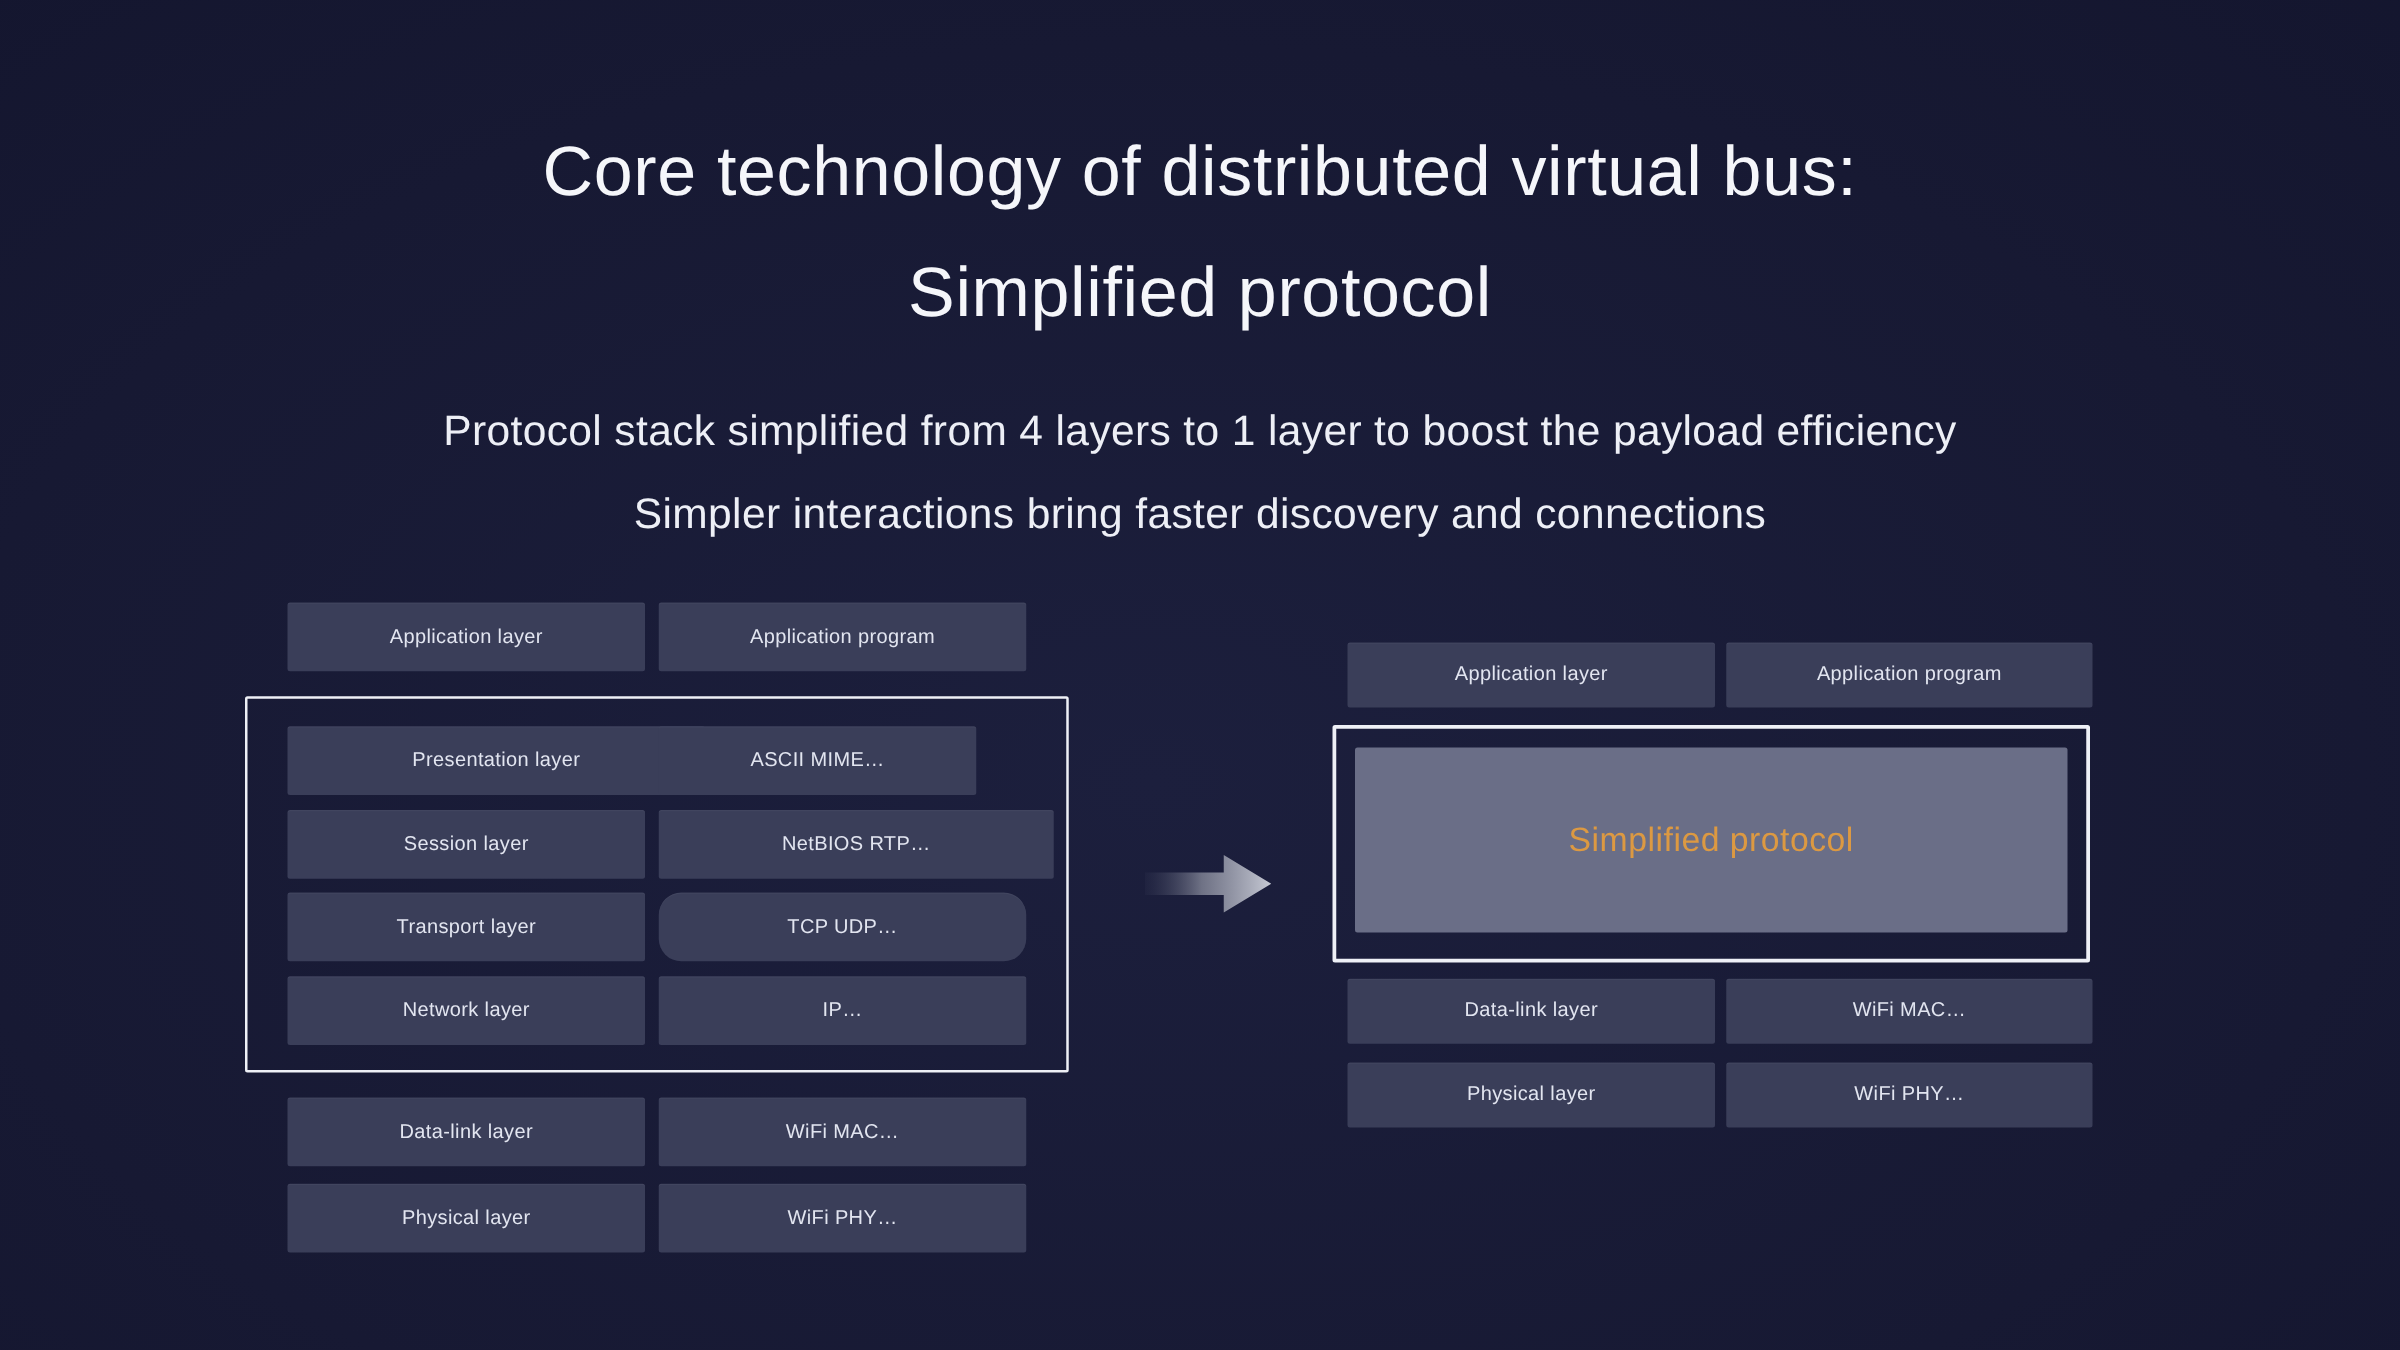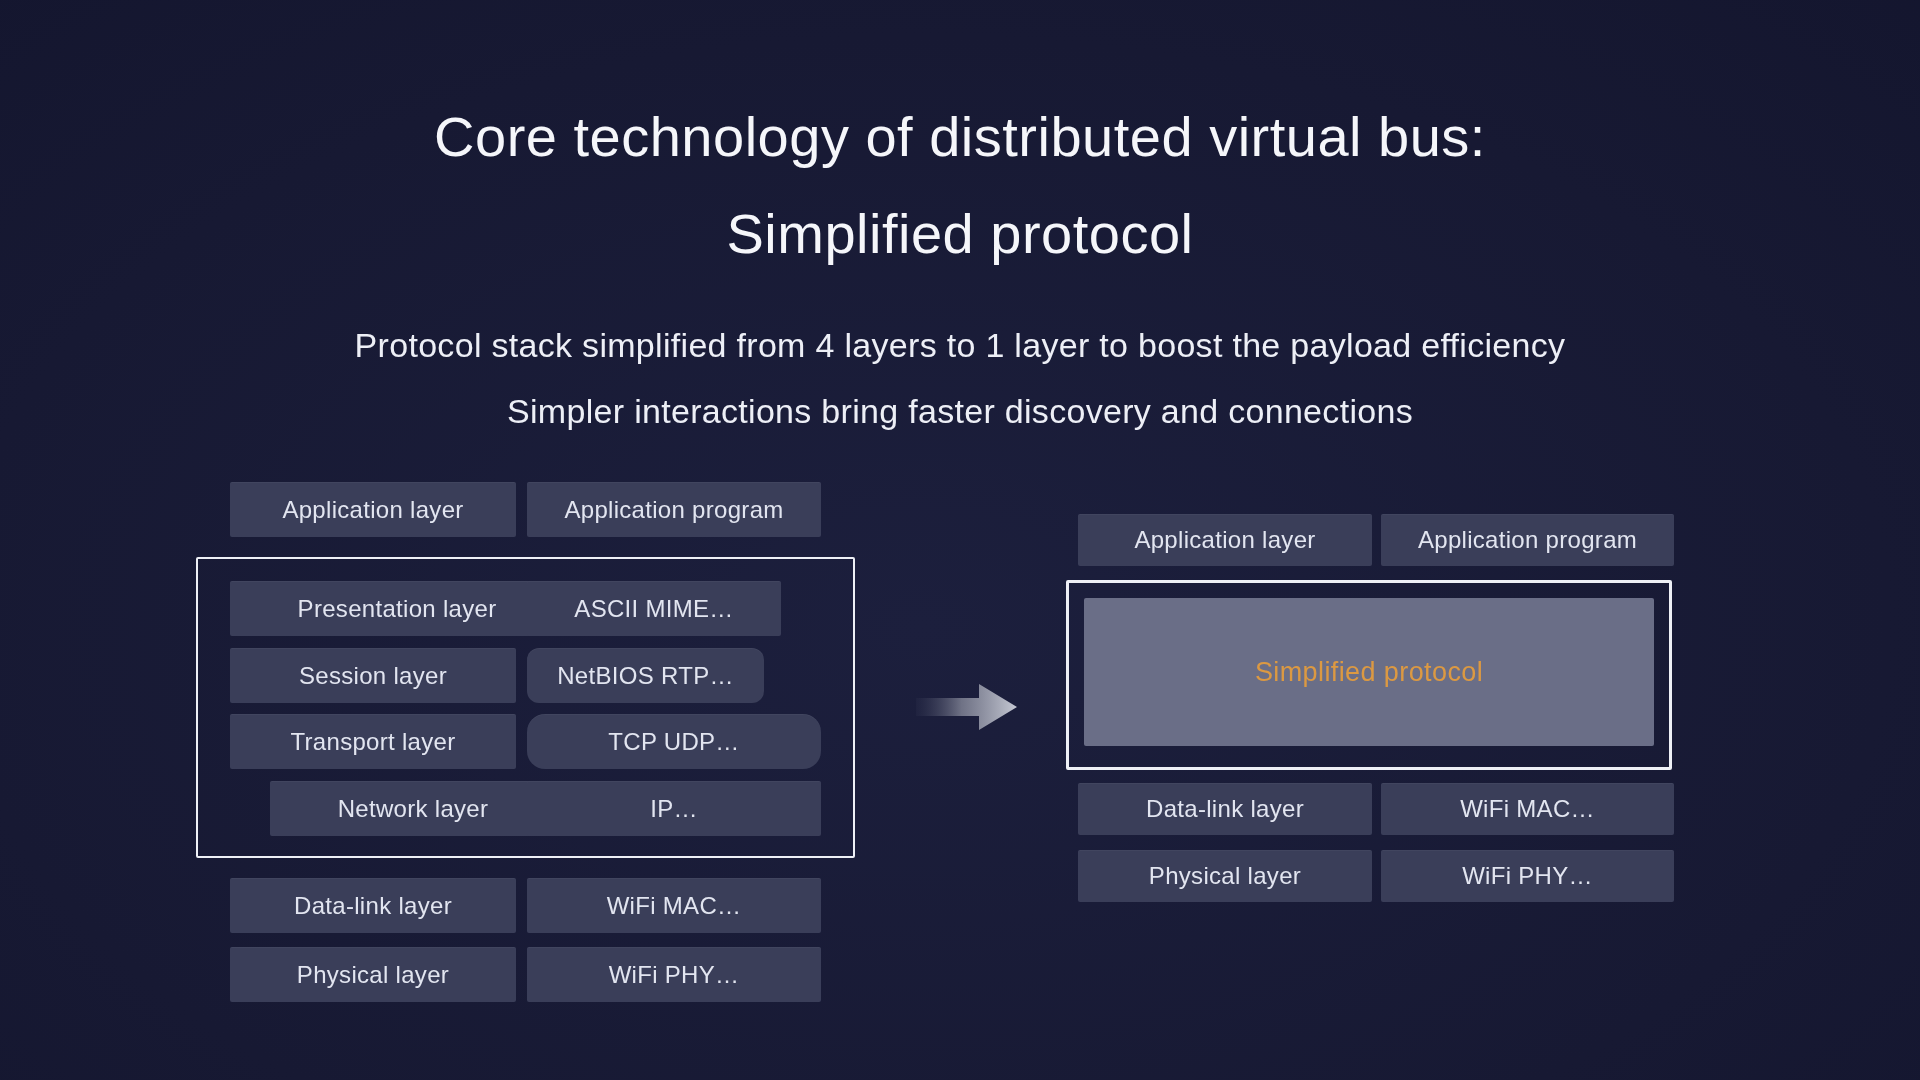--- a/index.html
+++ b/index.html
@@ -41,21 +41,21 @@
     letter-spacing: 0.3px;
   }
   .cell {
     position: absolute;
     height: 55px;
     background: #3a3e59;
     border-radius: 2px;
     display: flex;
     align-items: center;
     justify-content: center;
-    font-size: 24px;
+    font-size: 16px;
     color: #e2e5f0;
     letter-spacing: 0.3px;
     box-shadow: inset 0 1px 0 rgba(255,255,255,0.04);
   }
   .cell.short { height: 52px; }
   .outline-box {
     position: absolute;
     border: 2px solid #eef0f6;
     border-radius: 2px;
     background: transparent;
@@ -93,26 +93,26 @@
 
   <div class="cell" style="left:230px; top:482px; width:286px;">Application layer</div>
   <div class="cell" style="left:527px; top:482px; width:294px;">Application program</div>
 
   <div class="outline-box" style="left:196px; top:557px; width:655px; height:297px;"></div>
 
   <div class="cell" style="left:230px; top:581px; width:334px;">Presentation layer</div>
   <div class="cell" style="left:527px; top:581px; width:254px;">ASCII MIME…</div>
 
   <div class="cell" style="left:230px; top:648px; width:286px;">Session layer</div>
-  <div class="cell" style="left:527px; top:648px; width:237px;border-radius:12px;">NetBIOS RTP…</div>
+  <div class="cell" style="left:527px; top:648px; width:316px;">NetBIOS RTP…</div>
 
   <div class="cell" style="left:230px; top:714px; width:286px;">Transport layer</div>
   <div class="cell" style="left:527px; top:714px; width:294px;border-radius:18px;">TCP UDP…</div>
 
-  <div class="cell" style="left:230px; top:781px; width:286px;margin-left:40px;">Network layer</div>
+  <div class="cell" style="left:230px; top:781px; width:286px;">Network layer</div>
   <div class="cell" style="left:527px; top:781px; width:294px;">IP…</div>
 
   <div class="cell" style="left:230px; top:878px; width:286px;">Data-link layer</div>
   <div class="cell" style="left:527px; top:878px; width:294px;">WiFi MAC…</div>
 
   <div class="cell" style="left:230px; top:947px; width:286px;">Physical layer</div>
   <div class="cell" style="left:527px; top:947px; width:294px;">WiFi PHY…</div>
 
   <div class="arrow" style="left:916px; top:683px;">
     <svg width="102" height="48" viewBox="0 0 102 48">

